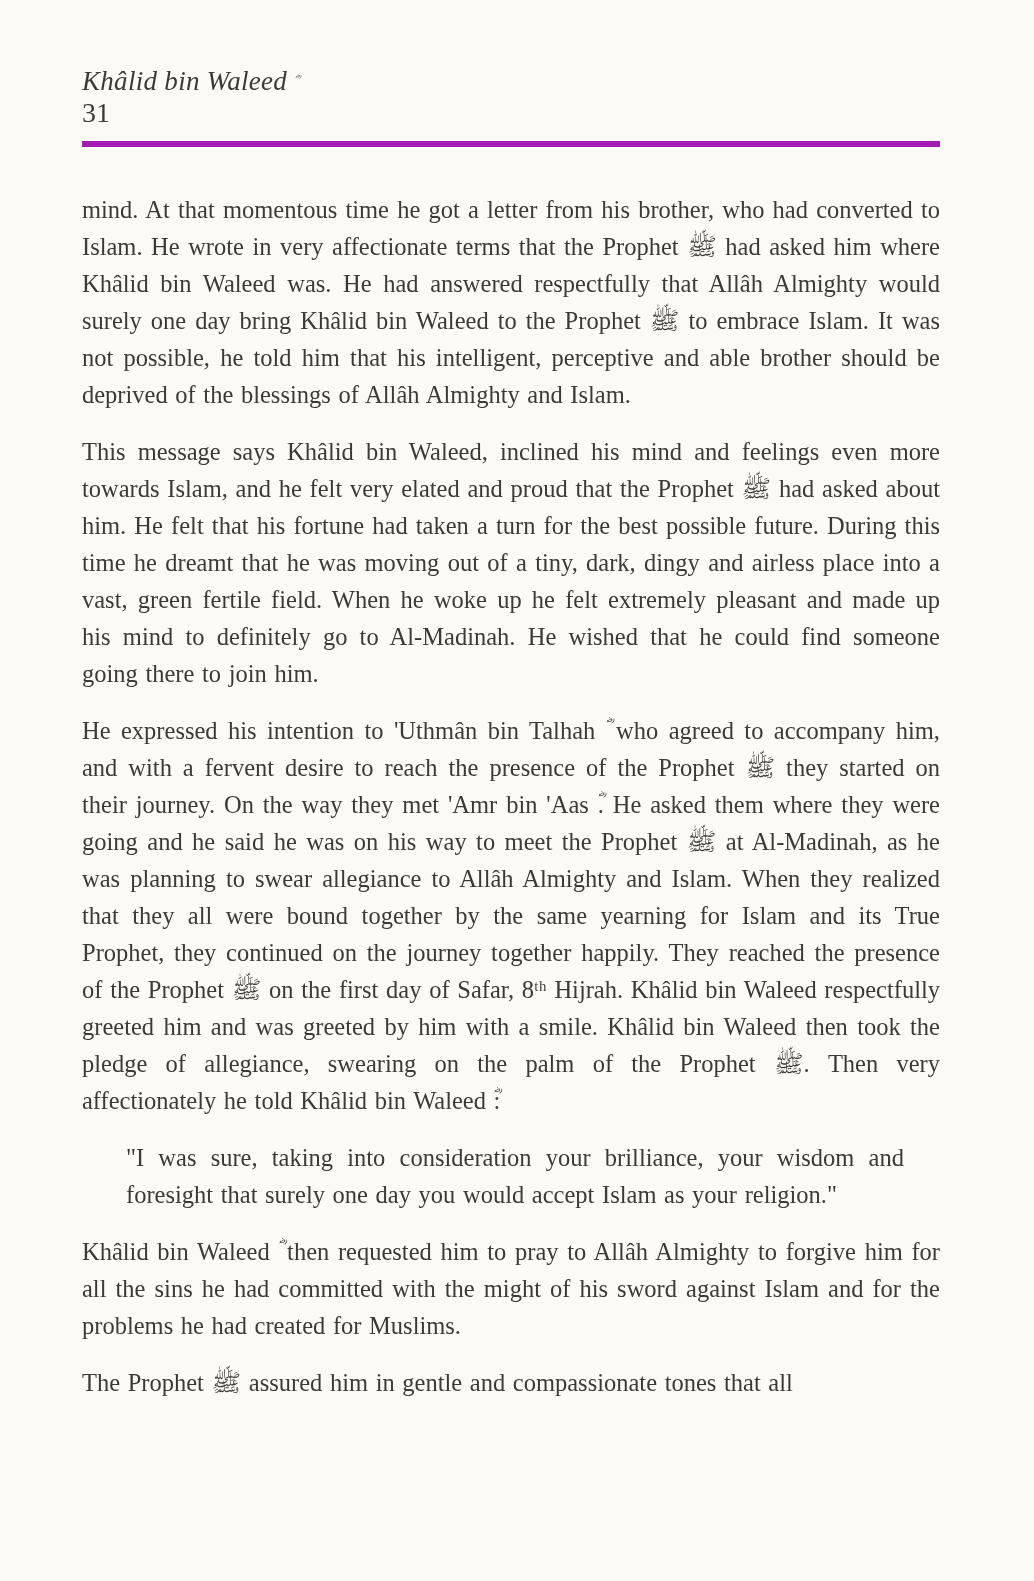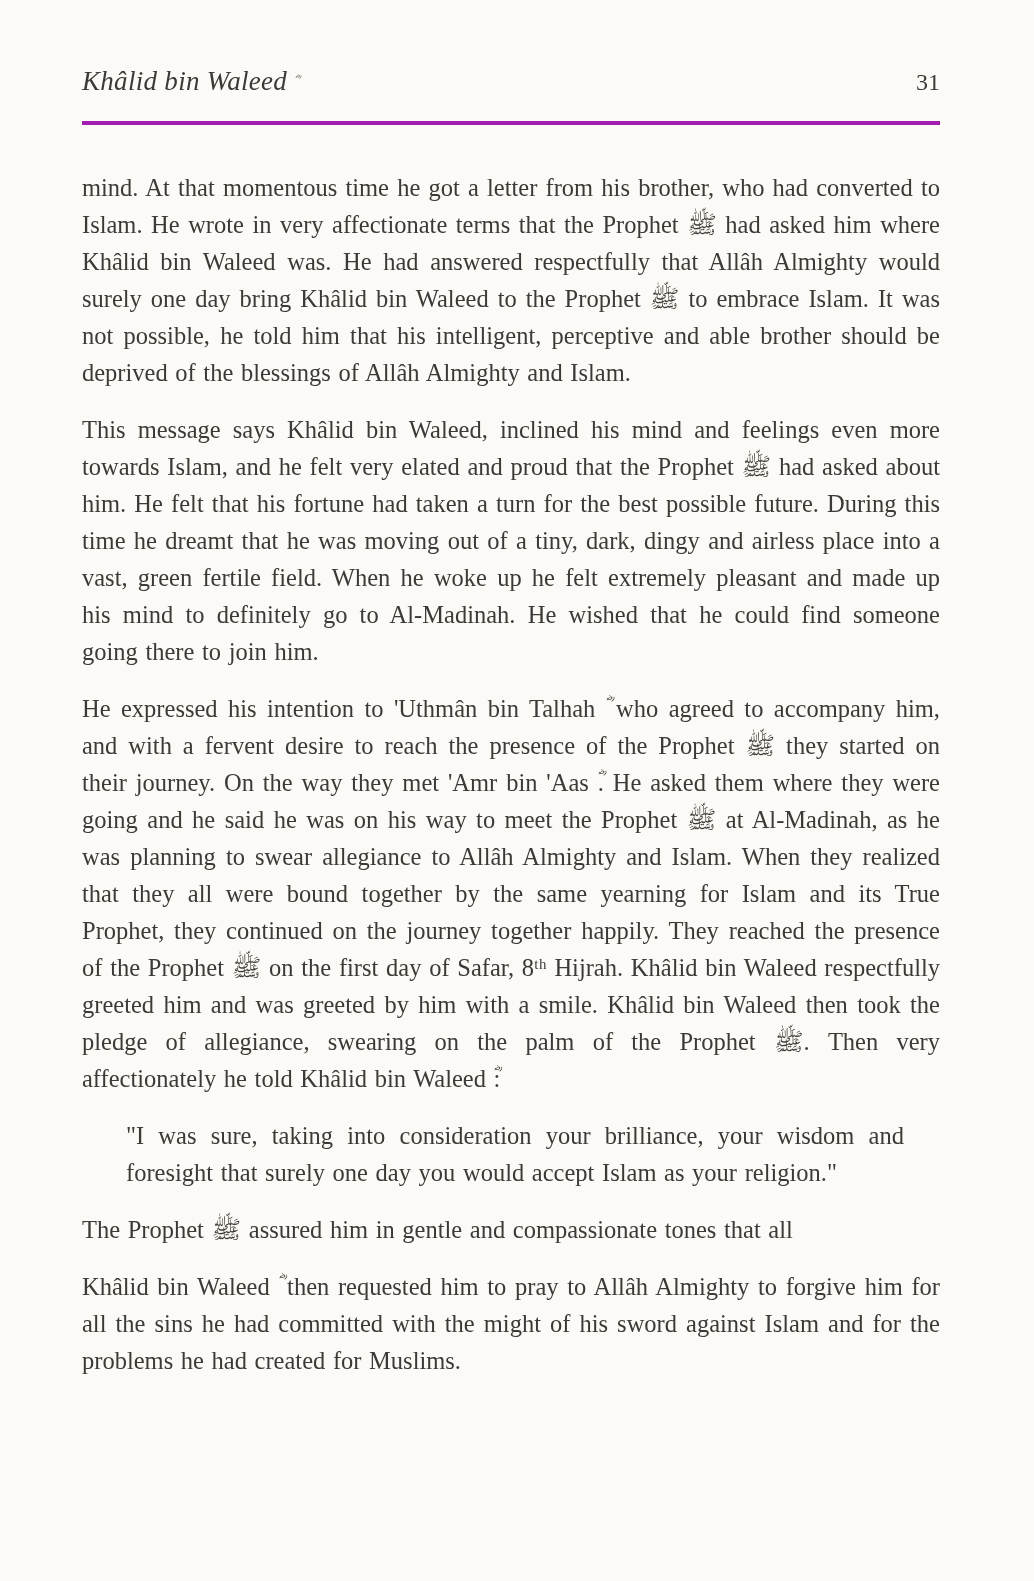--- a/index.html
+++ b/index.html
@@ -17,36 +17,37 @@
     font-family: "Liberation Serif", "DejaVu Serif", serif;
     box-sizing: border-box;
     padding: 66px 94px 0 82px;
     overflow: hidden;
   }
   .page-header {
     display: flex;
     justify-content: space-between;
     align-items: baseline;
     font-size: 27px;
-    padding-bottom: 24px;
-    border-bottom: 4px solid #a21caf;
+    padding-bottom: 12px;
+    border-bottom: 6px solid #a21caf;
+    flex-direction: column;
   }
   .running-title {
     font-style: italic;
     letter-spacing: 0.3px;
   }
   .honorific-mark {
     font-style: normal;
     font-size: 18px;
     margin-left: 8px;
     color: #57544e;
   }
   .page-number {
     font-style: normal;
-    font-size: 24px;
+    font-size: 28px;
     text-align: center;
   }
   .page-body {
     margin-top: 44px;
     font-size: 24.5px;
     line-height: 37px;
     text-align: justify;
     word-spacing: 1.5px;
   }
   .page-body p {
@@ -67,17 +68,17 @@
       <span class="running-title">Khâlid bin Waleed</span><span class="honorific-mark">ؓ</span>
     </span>
     <span class="page-number">31</span>
   </header>
 
   <main class="page-body">
     <p>mind.  At  that  momentous  time  he got a letter from his brother, who had  converted  to  Islam.  He  wrote in very affectionate terms that the Prophet ﷺ had  asked  him  where  Khâlid  bin  Waleed  was. He had answered  respectfully  that  Allâh  Almighty  would  surely  one  day bring Khâlid bin Waleed to the Prophet ﷺ to embrace Islam. It was not possible,  he  told  him  that his intelligent, perceptive and able brother should be deprived of the blessings of Allâh Almighty and Islam.</p>
     <p>This  message  says  Khâlid bin Waleed, inclined his mind and feelings even  more  towards  Islam,  and he felt very elated and proud that the Prophet  ﷺ  had  asked  about him. He felt that his fortune had taken a turn  for  the  best  possible  future. During this time he dreamt that he was  moving  out  of  a  tiny,  dark,  dingy and airless place into a vast, green  fertile  field.  When  he  woke  up he felt extremely pleasant and made  up  his  mind to definitely go to Al-Madinah. He wished that he could find someone going there to join him.</p>
     <p>He  expressed  his  intention  to  'Uthmân bin Talhah ؓ who agreed to accompany  him, and with a fervent desire to reach the presence of the Prophet  ﷺ  they  started  on  their journey. On the way they met 'Amr bin 'Aas ؓ. He asked them where they were going and he said he was on  his  way to meet the Prophet ﷺ at Al-Madinah, as he was planning to  swear  allegiance to Allâh Almighty and Islam. When they realized that  they  all were bound together by the same yearning for Islam and its  True  Prophet,  they  continued  on  the  journey  together  happily. They  reached  the  presence of the Prophet ﷺ on the first day of Safar, 8ᵗʰ  Hijrah.  Khâlid  bin  Waleed  respectfully  greeted  him  and  was greeted  by  him  with a smile. Khâlid bin Waleed then took the pledge of  allegiance,  swearing  on  the  palm  of  the  Prophet  ﷺ.  Then very affectionately he told Khâlid bin Waleed ؓ:</p>
     <p class="block-quote">"I  was  sure,  taking  into  consideration  your  brilliance,  your wisdom  and  foresight  that  surely  one  day  you would accept Islam as your religion."</p>
+    <p>Khâlid  bin  Waleed  ؓ  then requested him to pray to Allâh Almighty to  forgive  him  for all the sins he had committed with the might of his sword against Islam and for the problems he had created for Muslims.</p>
     <p>The  Prophet ﷺ assured him in gentle and compassionate tones that all</p>
-    <p>Khâlid  bin  Waleed  ؓ  then requested him to pray to Allâh Almighty to  forgive  him  for all the sins he had committed with the might of his sword against Islam and for the problems he had created for Muslims.</p>
   </main>
 
 </div>
 
 </body></html>

